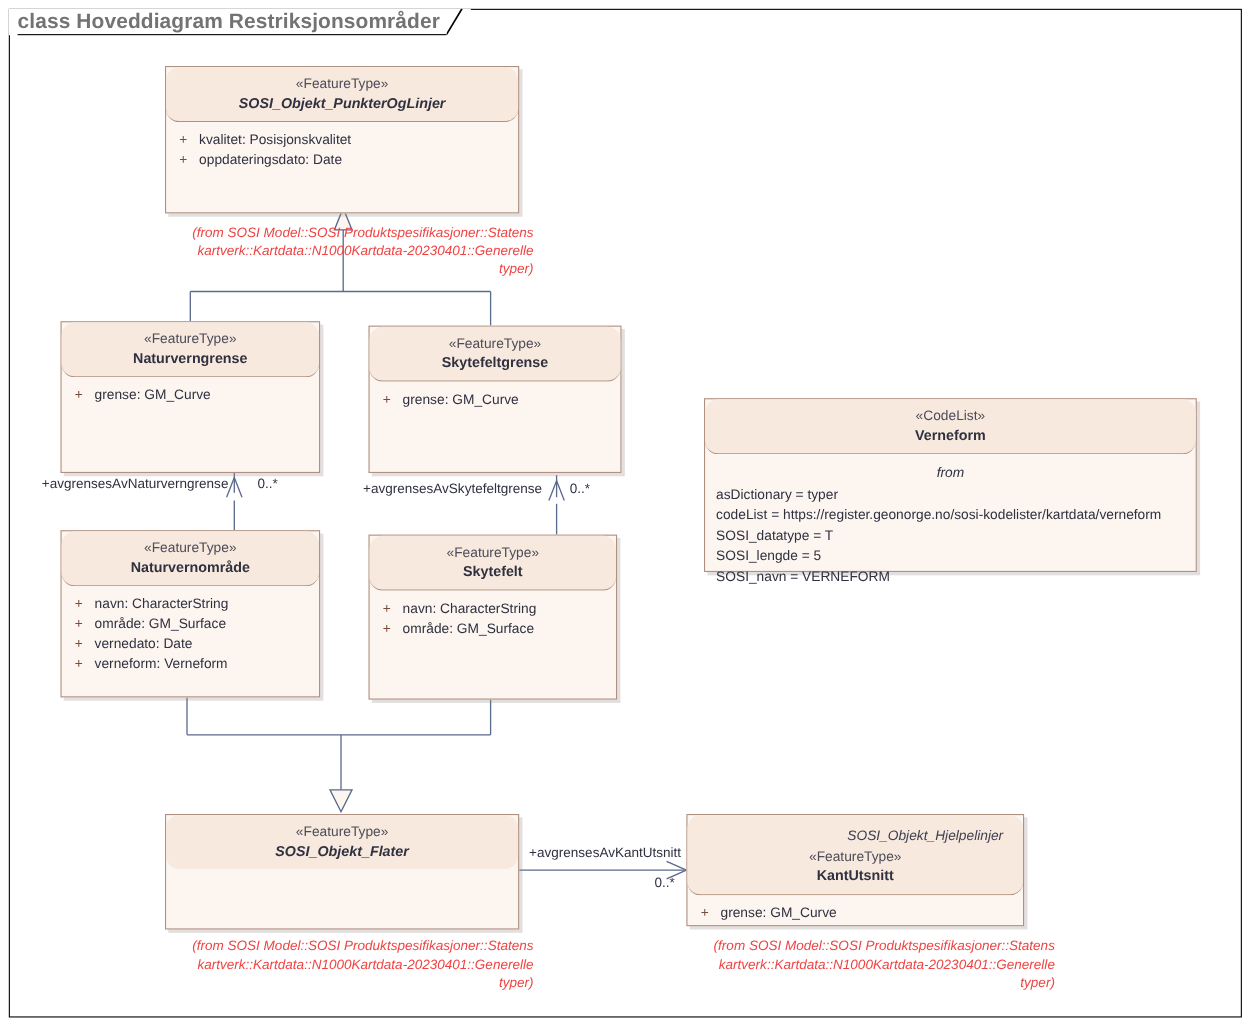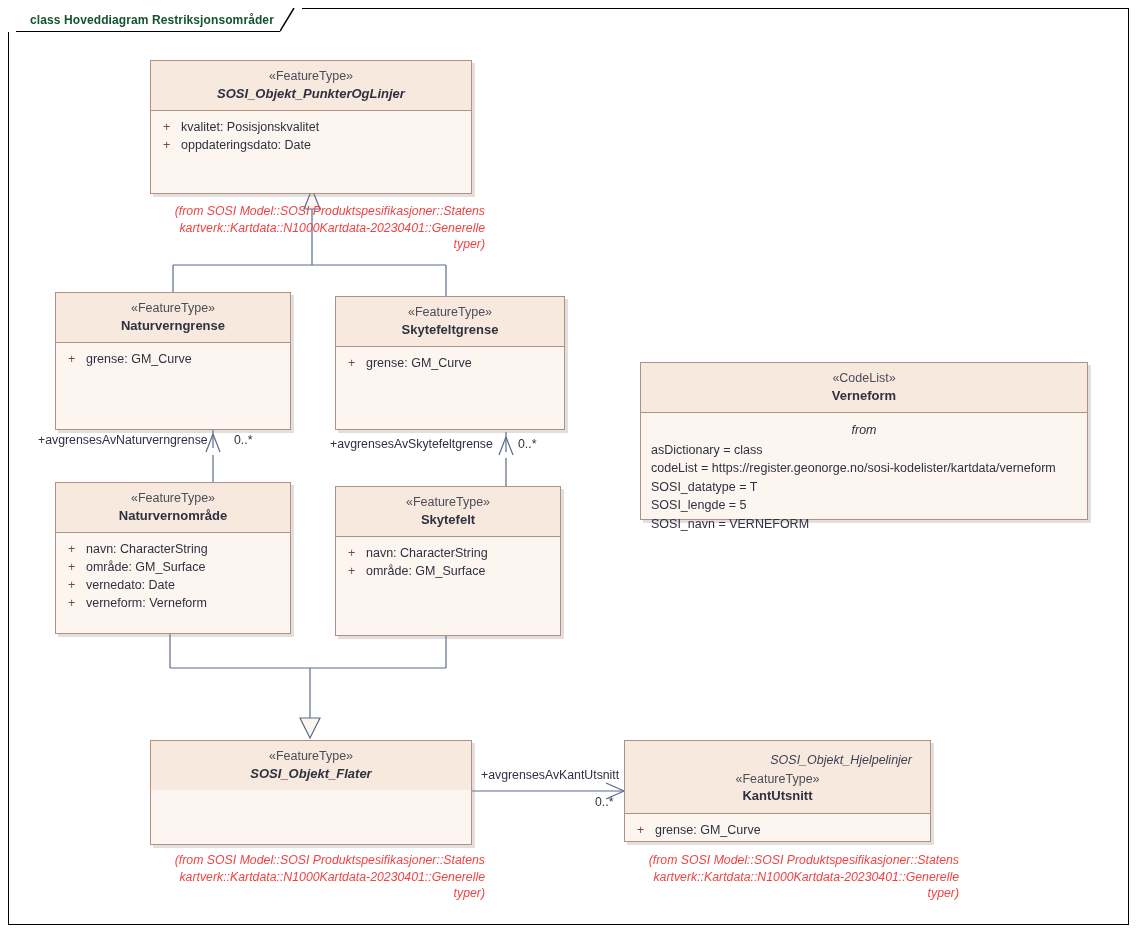--- a/index.html
+++ b/index.html
@@ -50,26 +50,25 @@
   .frame-tab .tab-box {
     border-bottom: 1.5px solid #000000;
     border-right: 0;
     height: 24px;
     display: flex;
     align-items: center;
     padding-right: 6px;
     box-sizing: border-box;
   }
   .frame-tab-label {
-    font-size: 12px;
+    font-size: 19px;
     font-weight: bold;
-    color: #14532d;
+    color: #737373;
     white-space: nowrap;
     letter-spacing: 0.1px;
-    margin-left: 14px;
   }
   .frame-tab-notch {
     width: 22px;
     height: 24px;
     position: relative;
   }
   .frame-tab-notch svg { display:block; }
 
   
   #links {
@@ -89,20 +88,21 @@
     background: #fdf6f0;
     box-shadow: 3px 3px 0 0 rgba(150,140,135,0.28);
     z-index: 3;
   }
   .uml .hdr {
     background: #f7e9dd;
     border-bottom: 1px solid #b09080;
     padding: 7px 8px 8px 8px;
     text-align: center;
     line-height: 1.33;
+    border-radius: 12px;
   }
   .uml .stereo {
     font-size: 12.5px;
     color: #4c4c5a;
     display: block;
   }
   .uml .cname {
     font-size: 13px;
     font-weight: bold;
     color: #2f3140;
@@ -337,21 +337,21 @@
     </div>
   </div>
 
   <div class="uml" style="left:640px; top:362px; width:448px; height:158px;">
     <div class="hdr">
       <span class="stereo">«CodeList»</span>
       <span class="cname">Verneform</span>
     </div>
     <div class="body">
       <div class="tags-title">from</div>
-      <div class="tagline">asDictionary = class</div>
+      <div class="tagline">asDictionary = typer</div>
       <div class="tagline">codeList = https://register.geonorge.no/sosi-kodelister/kartdata/verneform</div>
       <div class="tagline">SOSI_datatype = T</div>
       <div class="tagline">SOSI_lengde = 5</div>
       <div class="tagline">SOSI_navn = VERNEFORM</div>
     </div>
   </div>
 
   <div class="uml" style="left:150px; top:740px; width:322px; height:105px;">
     <div class="hdr" style="border-bottom:0;">
       <span class="stereo">«FeatureType»</span>

